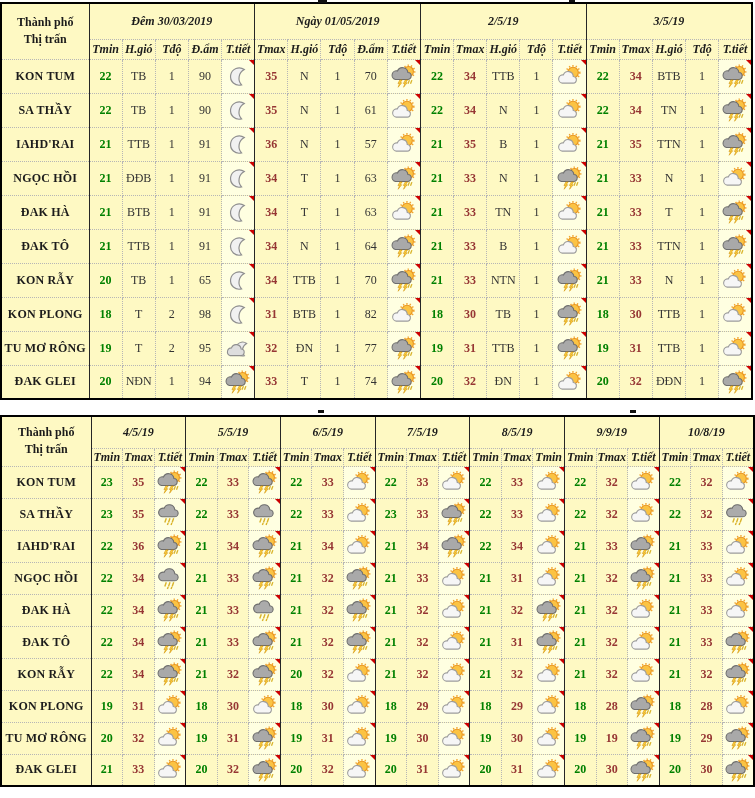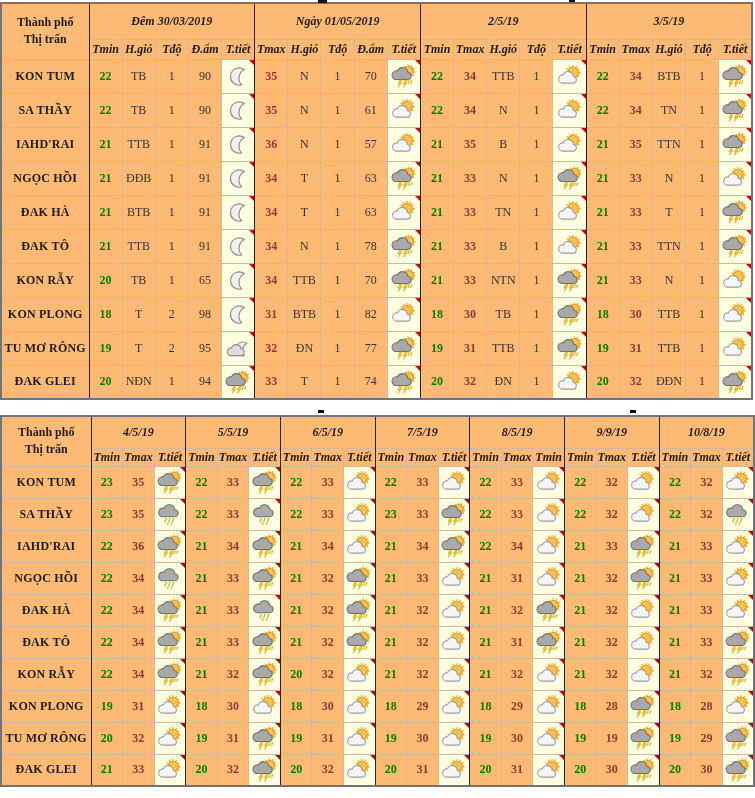--- a/index.html
+++ b/index.html
@@ -1,20 +1,20 @@
 <!DOCTYPE html>
 <html><head>
 <meta charset="utf-8">
 <style>
   html,body{margin:0;padding:0;background:#fff;}
   .page{position:relative;width:755px;height:798px;background:#fff;
         font-family:"Liberation Serif","DejaVu Serif",serif;color:#1c1c1c;
         box-sizing:border-box;padding-top:2px;}
-  table.wt{border-collapse:collapse;table-layout:fixed;background:#fdba74;
-           border:2px solid #737373;}
+  table.wt{border-collapse:collapse;table-layout:fixed;background:#fef9c3;
+           border:2px solid #000000;}
   #t1{width:753px;margin:0 0 15px 0;}
   #t2{width:755px;}
   .wt th,.wt td{border:1px dotted #b6b6b6;text-align:center;vertical-align:middle;
                 padding:0;font-size:12px;overflow:hidden;white-space:nowrap;}
   .wt thead th{font-weight:bold;}
   .ghead{font-style:italic;font-size:12.5px;border-bottom:1px solid #555;}
   .chead{font-style:italic;font-size:12px;border-bottom:2px solid #262626;}
   .corner{font-weight:bold;font-size:12.5px;border-right:2px solid #262626;
           border-bottom:2px solid #262626;line-height:1.45;}
   .rname{font-weight:bold;text-align:left;padding-left:4px;font-size:12px;
@@ -312,21 +312,21 @@
           <td class="tmin gs">21</td>
           <td class="text">TTB</td>
           <td class="text">1</td>
           <td class="text">91</td>
           <td class="icon-cell"><svg class="wicon" viewBox="0 0 24 24">
               <path d="M10.5 3.8 A8 8 0 1 0 20.6 14 A9 9 0 0 1 10.5 3.8 Z" fill="#f1f1f1" stroke="#8f8f8f" stroke-width="1.1" transform="rotate(55 12 12)"></path>
             </svg><span class="cm"></span></td>
           <td class="tmax gs">34</td>
           <td class="text">N</td>
           <td class="text">1</td>
-          <td class="text">78</td>
+          <td class="text">64</td>
           <td class="icon-cell"><svg class="wicon" viewBox="0 0 24 24">
               <circle cx="16.2" cy="7.8" r="5.6" fill="none" stroke="#f2a52e" stroke-width="1.6" stroke-dasharray="1.2 1.9"></circle>
               <circle cx="16.2" cy="7.8" r="4.5" fill="#fbc343" stroke="#e8931d" stroke-width="1"></circle>
               <path d="M4 15.2 h11.2 a3.2 3.2 0 0 0 .4-6.4 A5 5 0 0 0 6 7.4 A3.9 3.9 0 0 0 4 15.2 Z" fill="#a9a9a9" stroke="#6d6d6d" stroke-width="1"></path>
               <path d="M8.2 15.6 6.4 18.9 h1.4 L6.6 22.4 9.9 18.2 H8.4 L10.3 15.6 Z" fill="#ffd23f" stroke="#cf8c00" stroke-width=".5"></path>
               <path d="M13.2 15.6 11.4 18.9 h1.4 L11.6 22.4 14.9 18.2 H13.4 L15.3 15.6 Z" fill="#ffd23f" stroke="#cf8c00" stroke-width=".5"></path>
               <path d="M17 15.8 15.7 19.2 M19.3 15.8 18 19.2" stroke="#d9b32a" stroke-width="1.2" fill="none"></path>
             </svg><span class="cm"></span></td>
           <td class="tmin gs">21</td>
           <td class="tmax">33</td>

